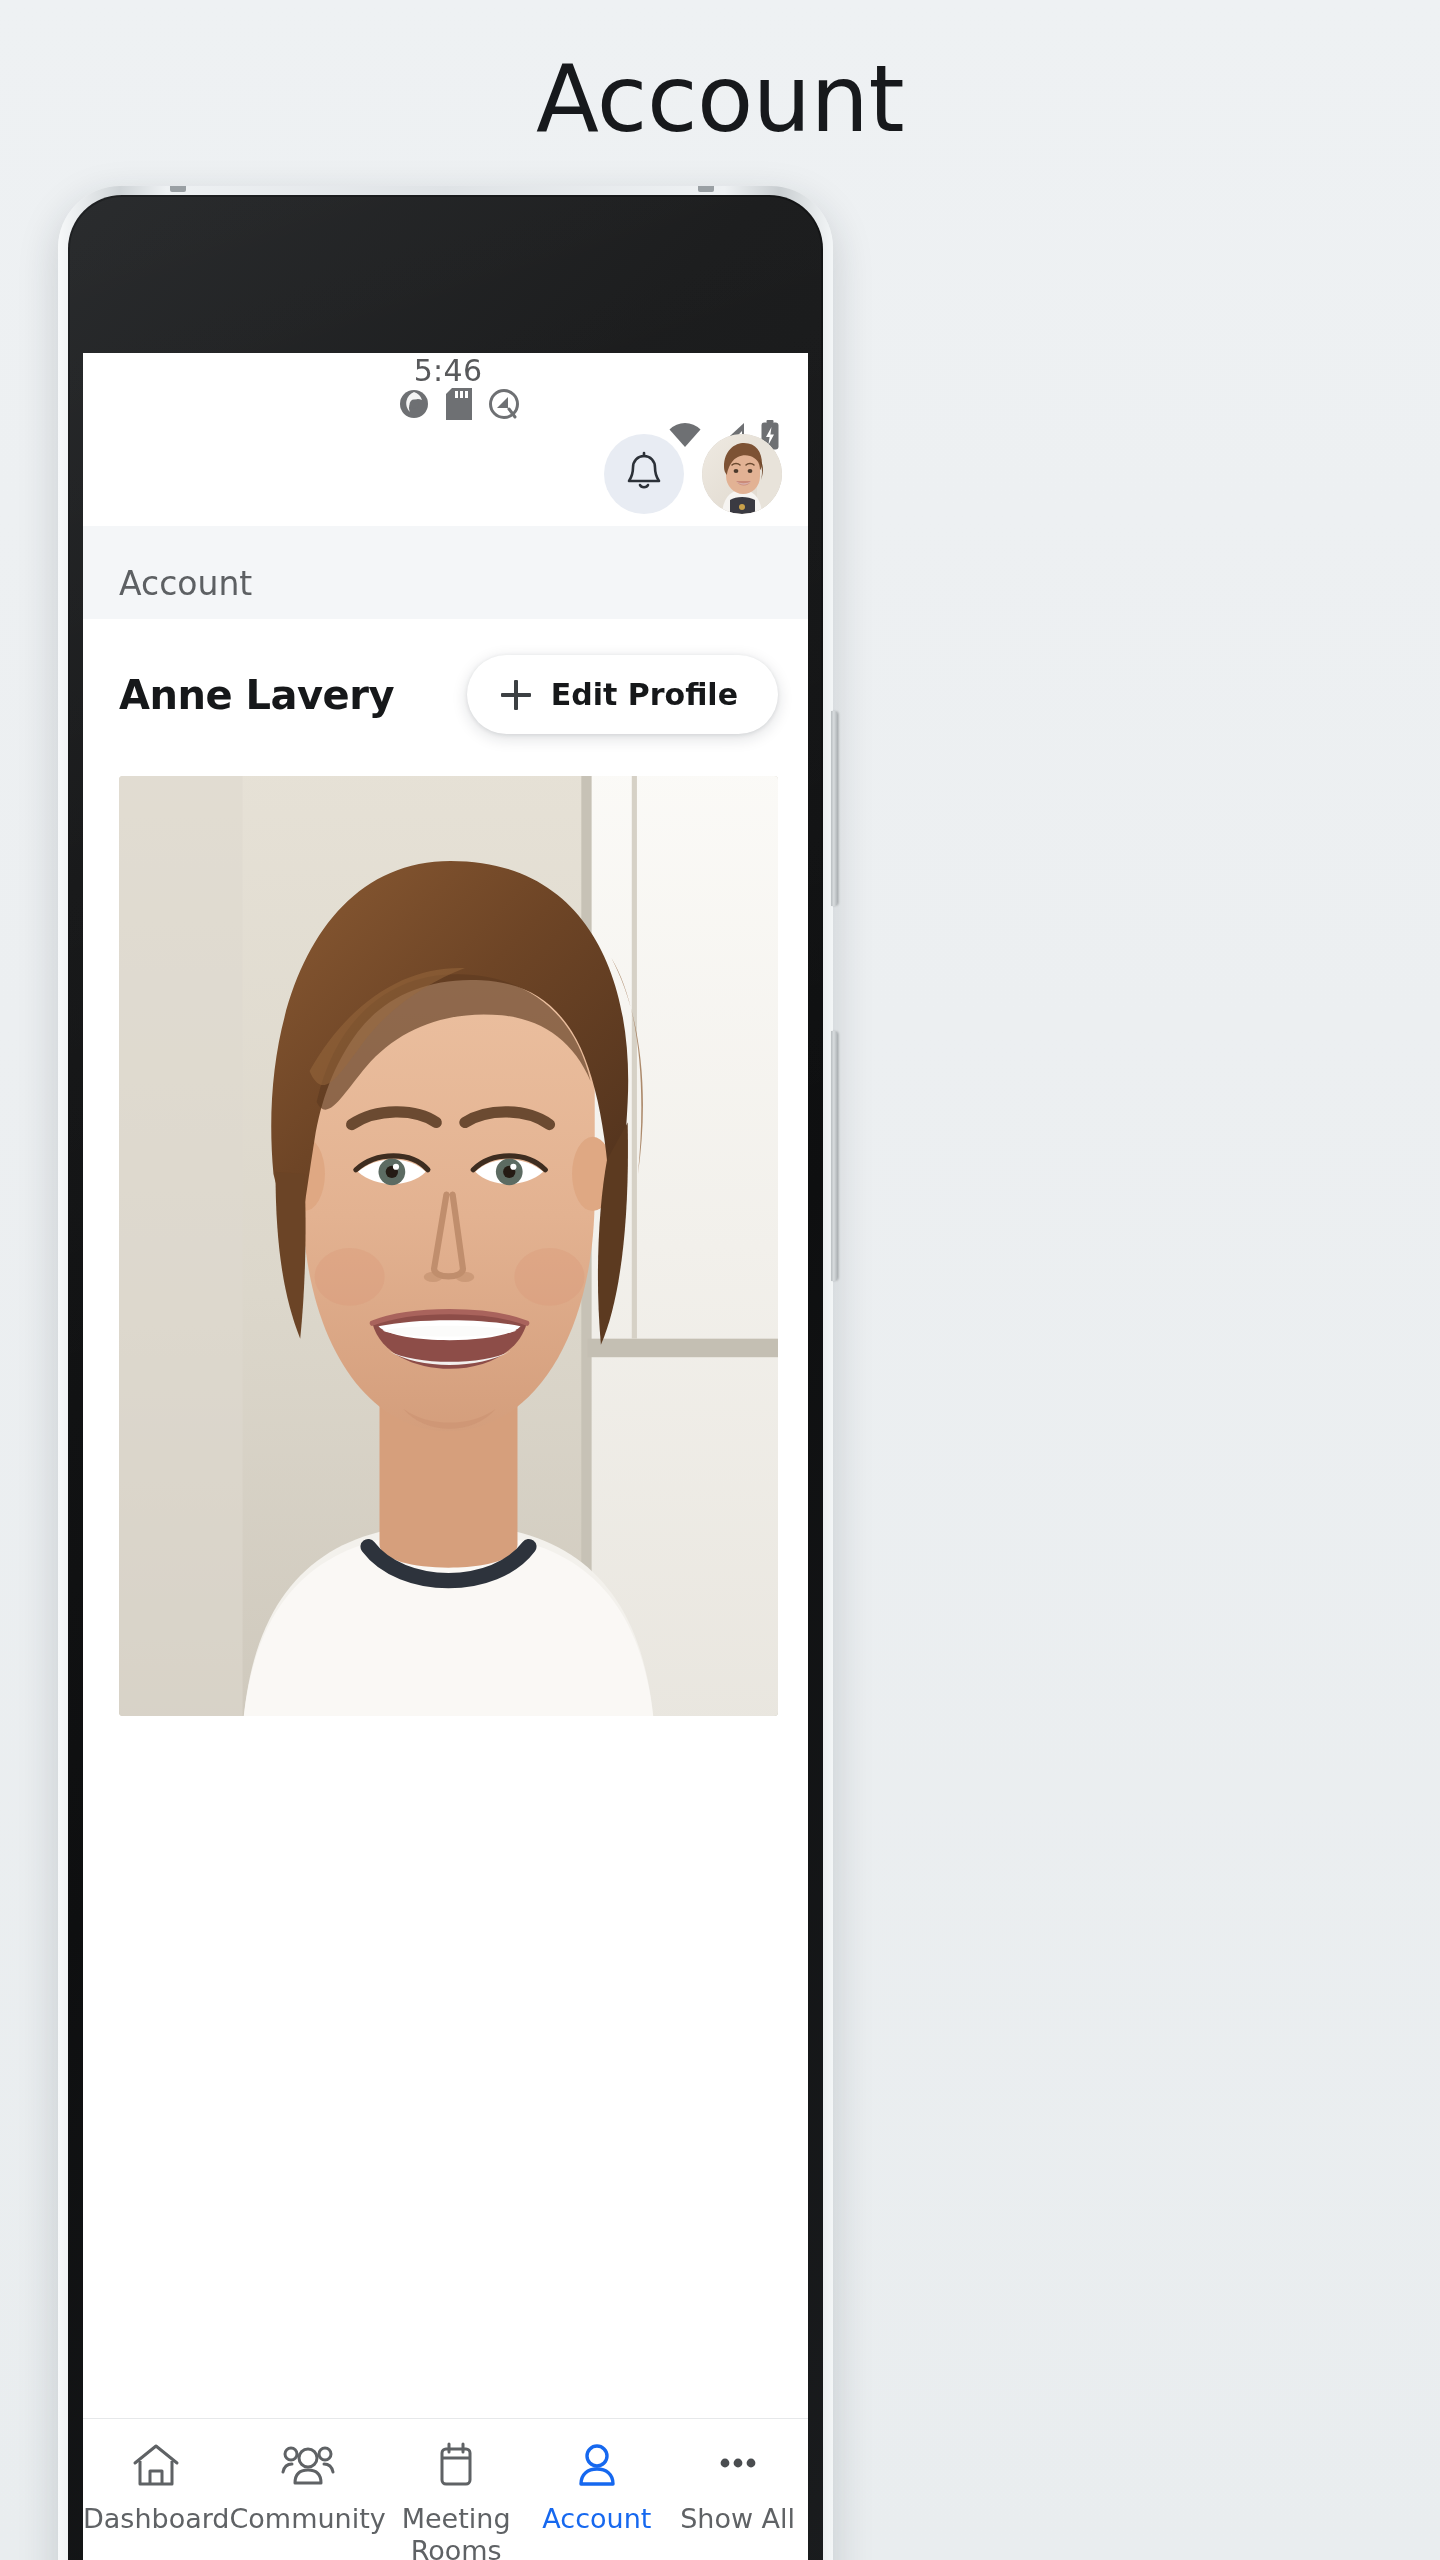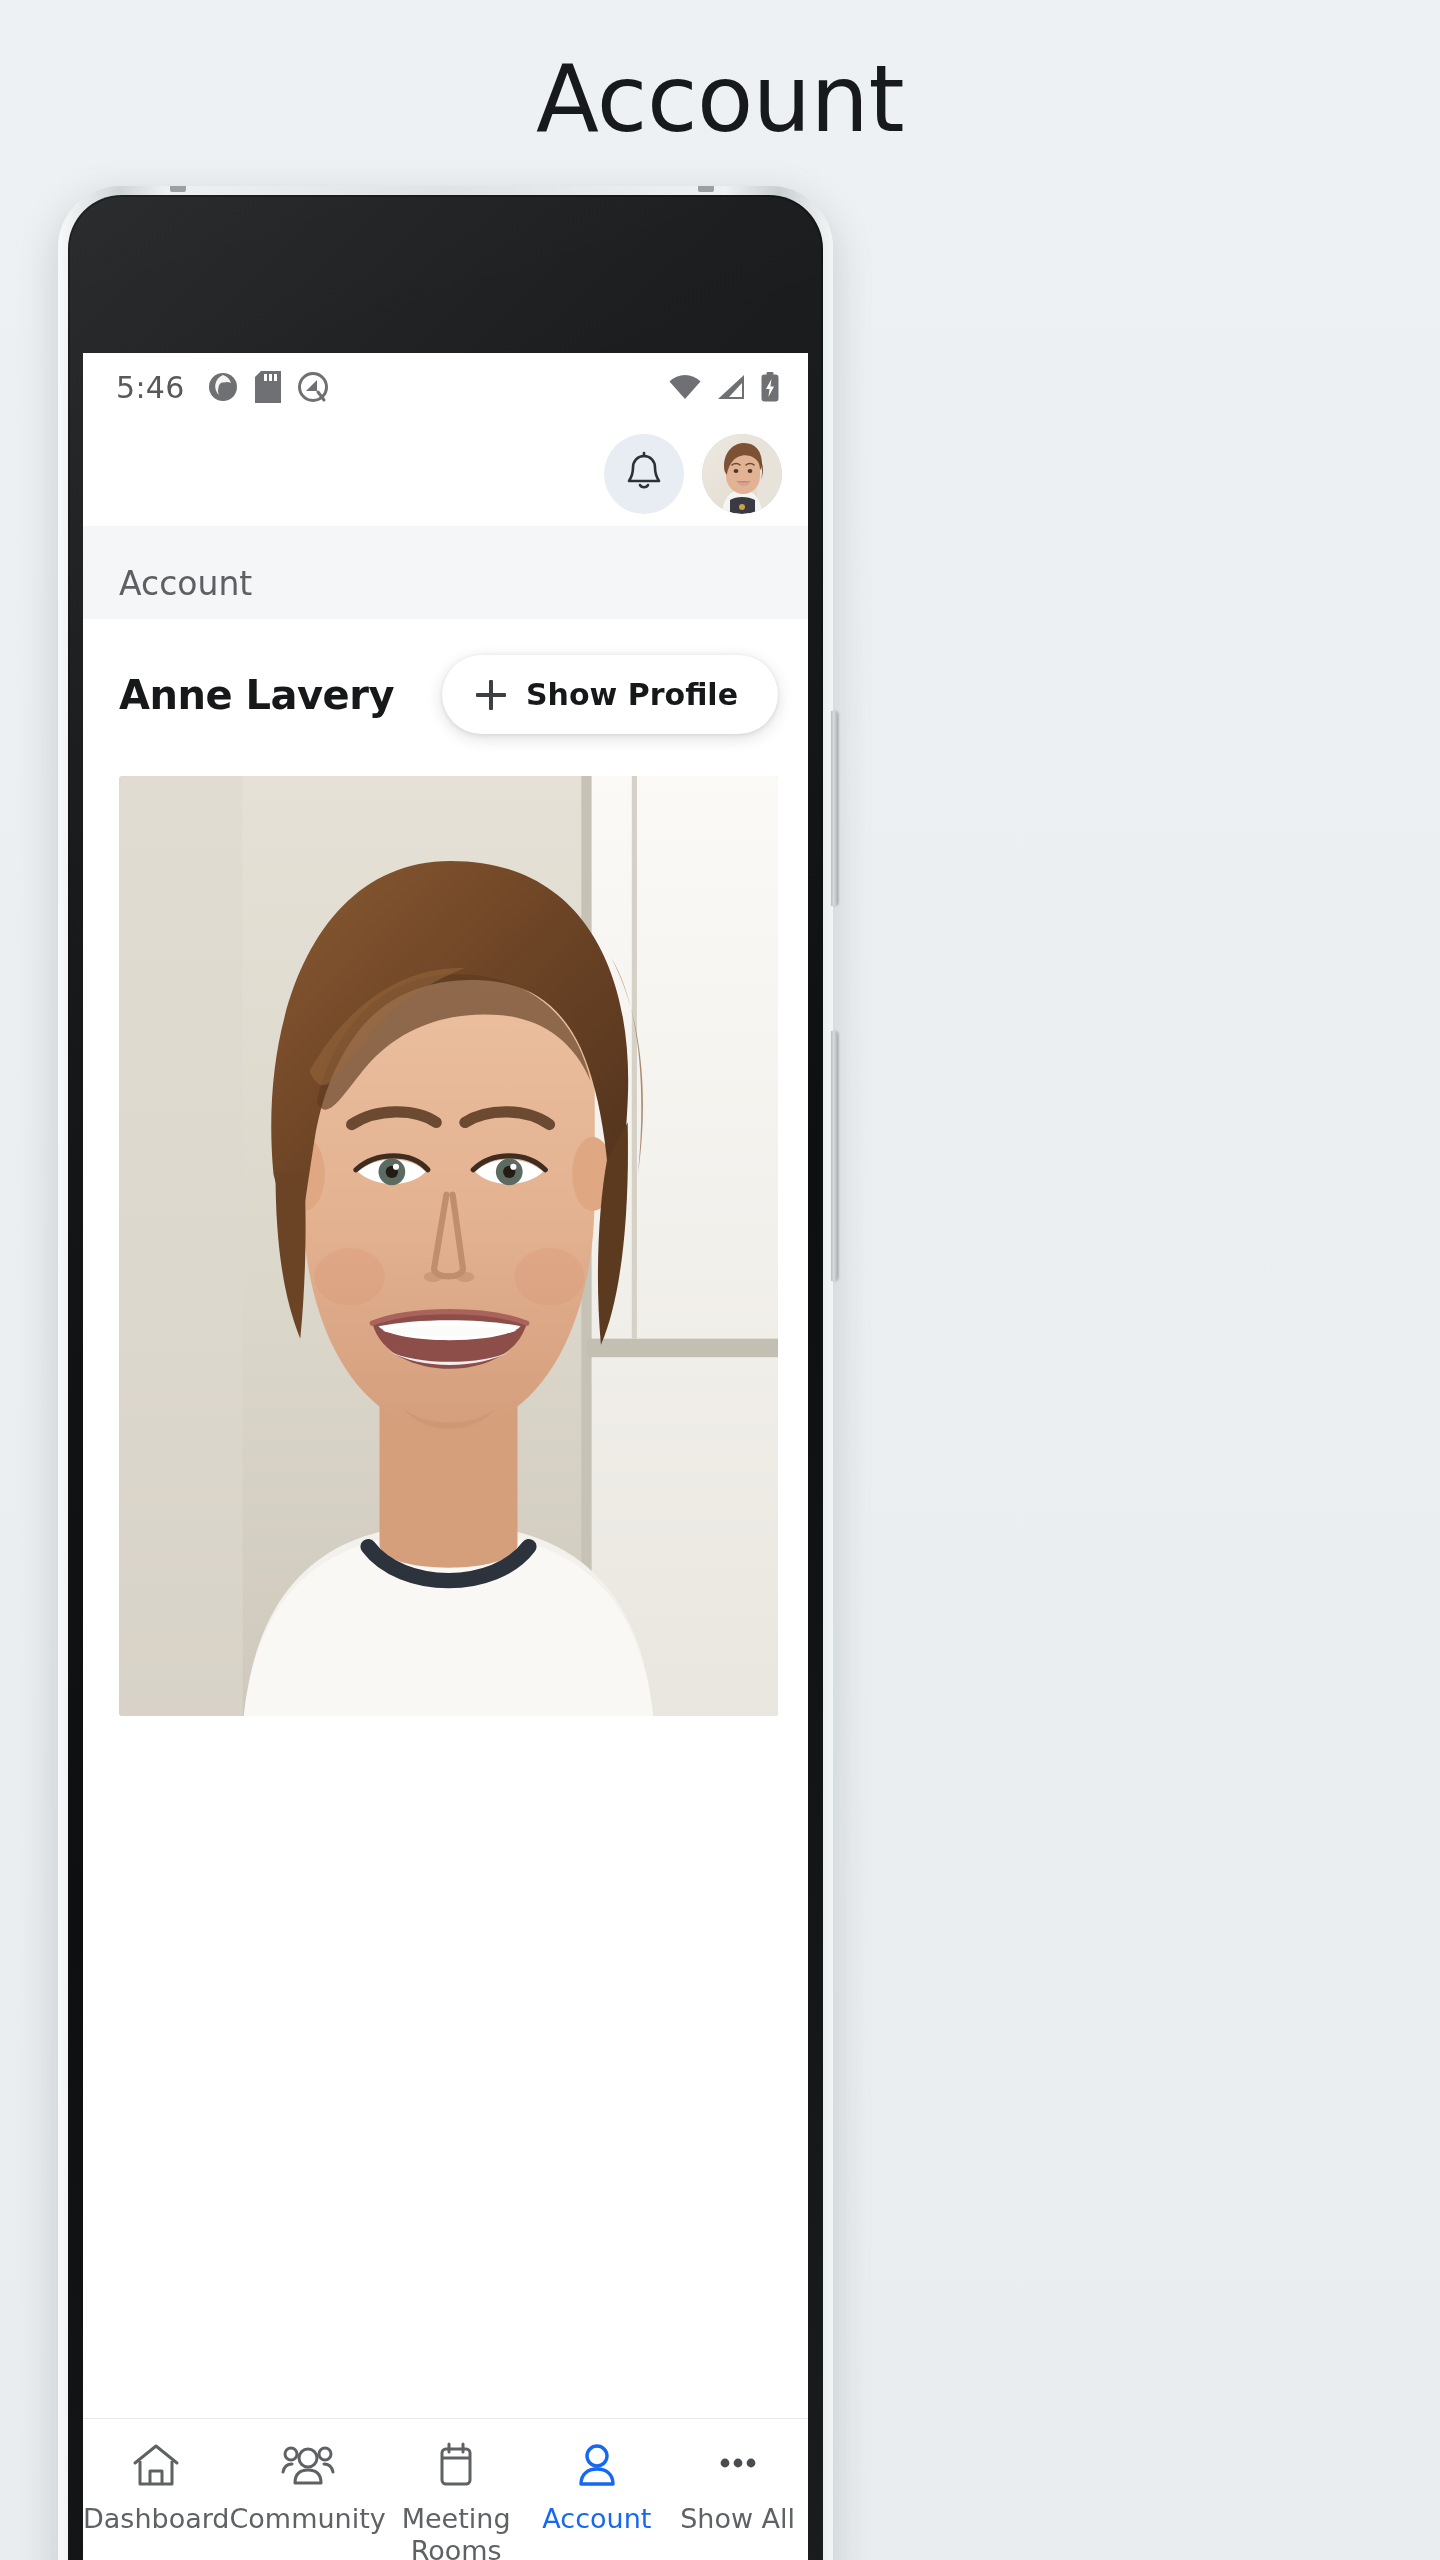--- a/index.html
+++ b/index.html
@@ -133,20 +133,21 @@
     overflow: hidden;
   }
 
   
   .status-bar {
     height: 68px;
     background: #ffffff;
     display: flex;
     align-items: center;
     padding: 0 28px 0 33px;
+    flex-direction: column;
   }
   .status-time {
     font-size: 30px;
     color: #58595b;
     font-family: "DejaVu Sans", sans-serif;
     letter-spacing: 0.3px;
   }
   .status-icons-left {
     display: flex;
     align-items: center;
@@ -466,21 +467,21 @@
 
     <div class="section-band">
       <div class="section-label">Account</div>
     </div>
     <div class="band-spacer"></div>
 
     <div class="profile-head">
       <div class="profile-name">Anne Lavery</div>
       <button class="edit-profile-btn">
         <span class="plus-icon"></span>
-        <span>Show Profile</span>
+        <span>Edit Profile</span>
       </button>
     </div>
 
     <div class="photo-wrap">
       <div class="photo">
         <svg viewBox="0 0 640 940" preserveAspectRatio="xMidYMid slice">
           <defs>
             <linearGradient id="wall" x1="0" y1="0" x2="0" y2="1">
               <stop offset="0%" stop-color="#e6e1d6"></stop>
               <stop offset="55%" stop-color="#dcd7cb"></stop>

